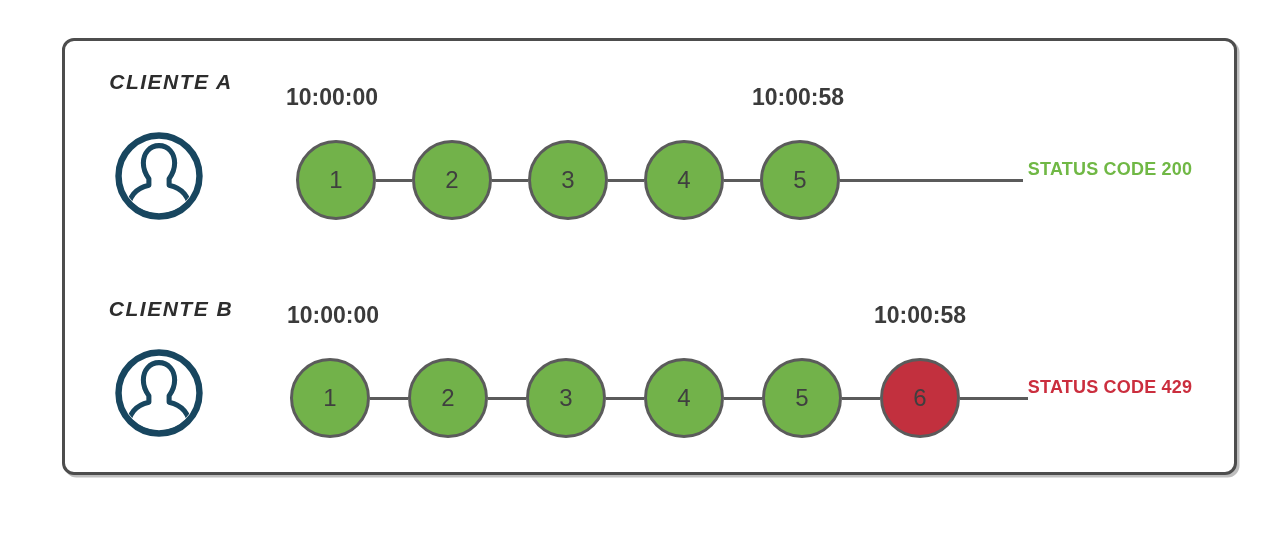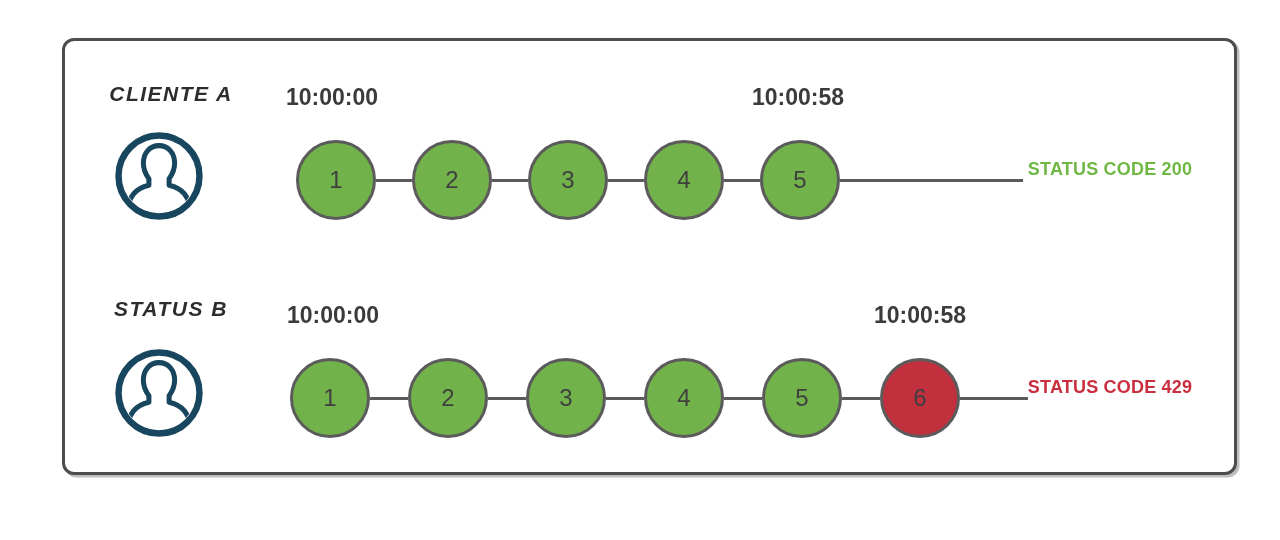--- a/index.html
+++ b/index.html
@@ -31,21 +31,21 @@
     position: absolute;
     left: 71px;
     width: 200px;
     text-align: center;
     font-size: 21px;
     font-weight: bold;
     font-style: italic;
     letter-spacing: 1.5px;
     color: var(--client-label, #2d2d2d);
   }
-  .row-a .client-label { top: 82px; }
+  .row-a .client-label { top: 70px; }
   .row-b .client-label { top: 297px; }
 
   .avatar {
     position: absolute;
     left: 113px;
     width: 92px;
     height: 92px;
   }
   .row-a .avatar { top: 130px; }
   .row-b .avatar { top: 347px; }
@@ -154,21 +154,21 @@
         <div class="connector"></div>
         <div class="node ok">5</div>
         <div class="tail"></div>
       </div>
     <div class="status ok">
       <div>STATUS CODE 200</div>
     </div>
   </section>
 
   <section class="row-b">
-    <div class="client-label">STATUS B</div>
+    <div class="client-label">CLIENTE B</div>
     <div class="avatar">
       <svg viewBox="0 0 100 100" aria-hidden="true">
         <defs>
             <clipPath id="clipB">
               <circle cx="50" cy="50" r="40"></circle>
             </clipPath>
           </defs>
         <circle cx="50" cy="50" r="44" fill="#ffffff" stroke="var(--avatar)" stroke-width="7"></circle>
         <g clip-path="url(#clipB)">
           <path d="M50 17 c-10 0 -17 8 -17 19 c0 8 3 13 6 17 l0 7 c-13 3 -23 10 -25 36 l72 0 c-2 -26 -12 -33 -25 -36 l0 -7 c3 -4 6 -9 6 -17 c0 -11 -7 -19 -17 -19 Z" fill="#ffffff" stroke="var(--avatar)" stroke-width="5.5" stroke-linejoin="round"></path>

